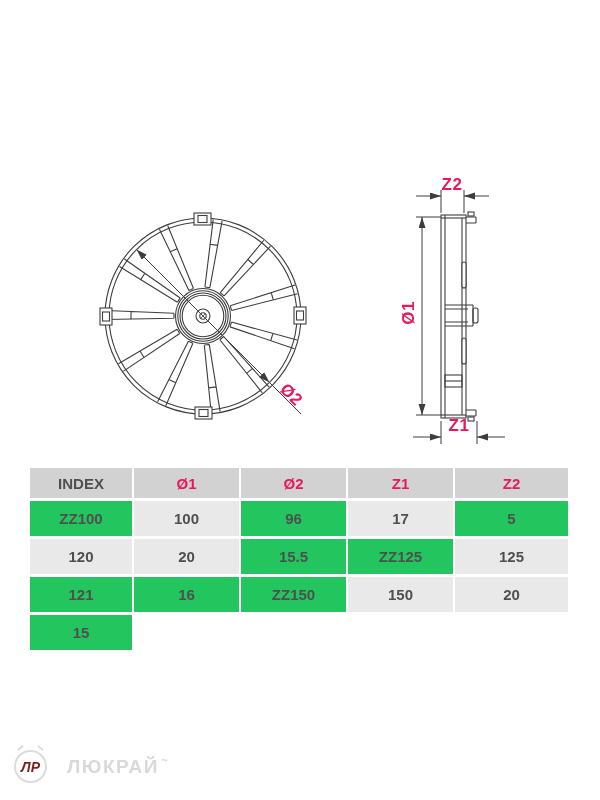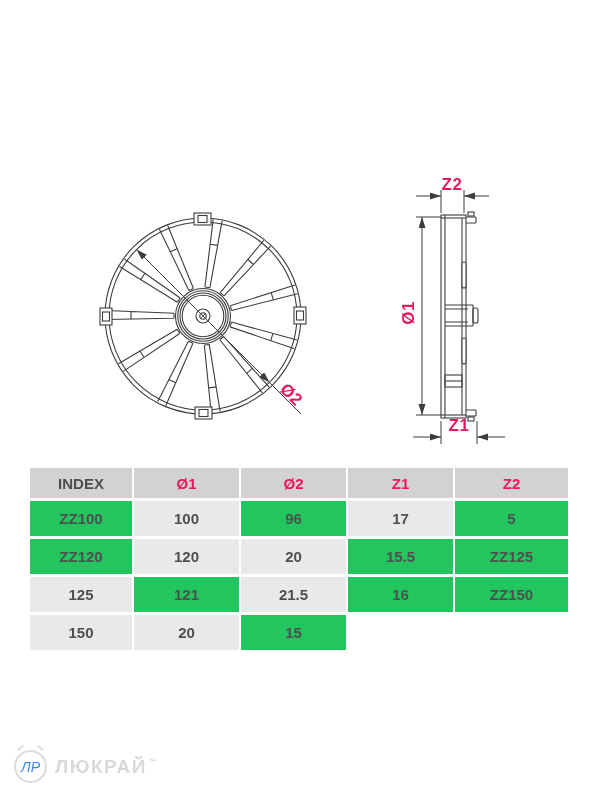--- a/index.html
+++ b/index.html
@@ -31,32 +31,32 @@
   .td.col-a{background:#22c55e;}
   .td.col-b{background:#e9e9e9;text-align:right;}
   
   .watermark{
     position:absolute;left:14px;top:750px;display:flex;align-items:center;
     color:#d9d9d9;user-select:none;
   }
   .wm-icon{
     position:relative;width:29px;height:29px;border:2.5px solid #dcdcdc;border-radius:50%;
     display:flex;align-items:center;justify-content:center;
-    font-size:14px;font-weight:normal;font-style:italic;color:#3b82f6;flex:0 0 auto;
+    font-size:14px;font-weight:bold;font-style:italic;color:#7f1d1d;flex:0 0 auto;
   }
   .wm-icon::before{
     content:"";position:absolute;top:-5px;left:1px;width:7px;height:2px;
     background:#dcdcdc;transform:rotate(-40deg);
   }
   .wm-icon::after{
     content:"";position:absolute;top:-5px;right:1px;width:7px;height:2px;
     background:#dcdcdc;transform:rotate(40deg);
   }
   .wm-text{
-    margin-left:8px;font-size:19px;font-weight:bold;letter-spacing:1.5px;color:#d9d9d9;
+    margin-left:20px;font-size:19px;font-weight:bold;letter-spacing:1.5px;color:#d9d9d9;
   }
   .wm-mark{font-size:12px;font-weight:bold;color:#dcdcdc;margin-left:2px;transform:translateY(-6px);}
 </style>
 </head>
 <body>
 
 <div class="page">
 
   <svg class="drawing-svg" viewBox="0 150 600 310" fill="none" stroke="#3d3d3d" stroke-width="1.1">
     <defs>
@@ -164,29 +164,27 @@
     <div class="cell th accent">Ø2</div>
     <div class="cell th accent">Z1</div>
     <div class="cell th accent">Z2</div>
 
     <div class="cell td col-a">ZZ100</div>
     <div class="cell td col-b">100</div>
     <div class="cell td col-a">96</div>
     <div class="cell td col-b">17</div>
     <div class="cell td col-a">5</div>
 
-    <div class="cell td col-a">ZZ120</div>
     <div class="cell td col-b">120</div>
     <div class="cell td col-b">20</div>
     <div class="cell td col-a">15.5</div>
 
     <div class="cell td col-a">ZZ125</div>
     <div class="cell td col-b">125</div>
     <div class="cell td col-a">121</div>
-    <div class="cell td col-b">21.5</div>
     <div class="cell td col-a">16</div>
 
     <div class="cell td col-a">ZZ150</div>
     <div class="cell td col-b">150</div>
     <div class="cell td col-b">20</div>
     <div class="cell td col-a">15</div>
   </div>
 
   <div class="watermark">
     <span class="wm-icon">

